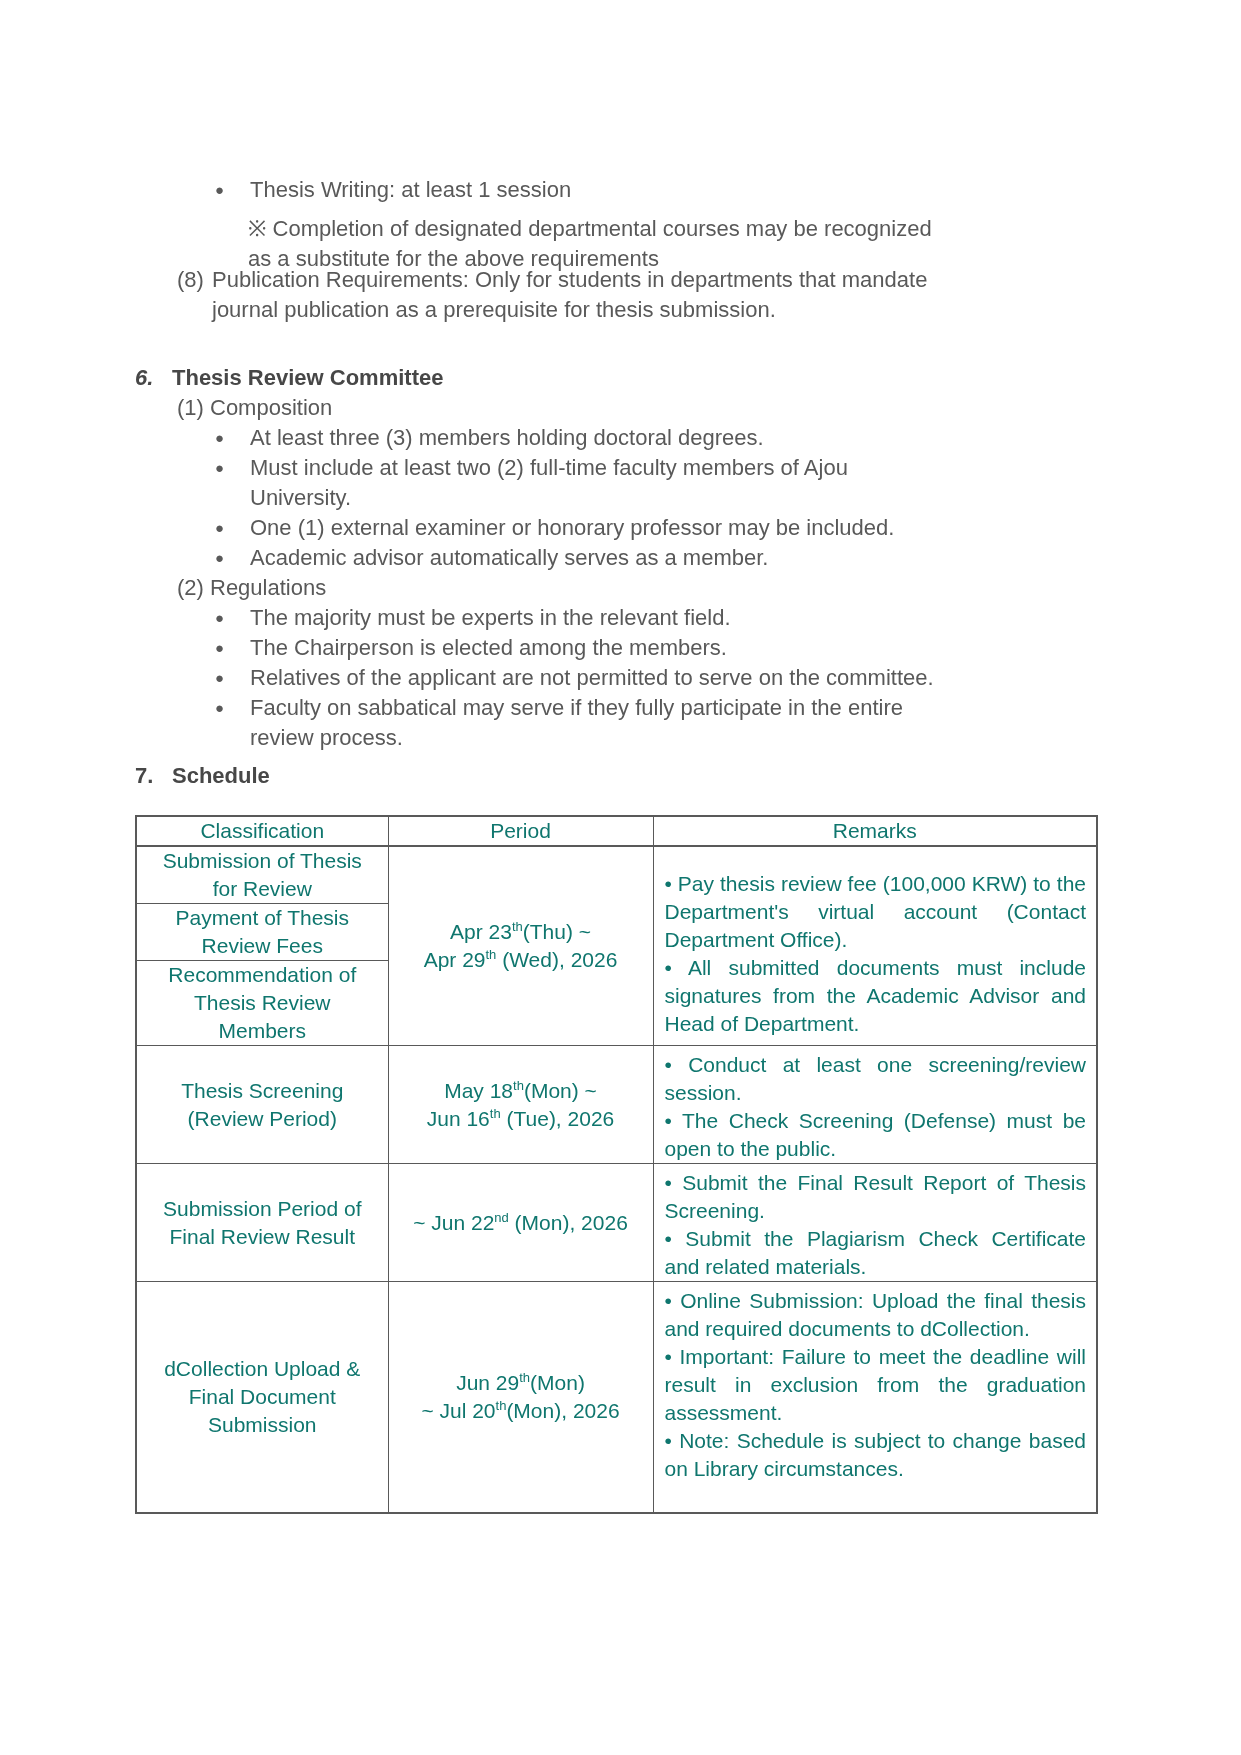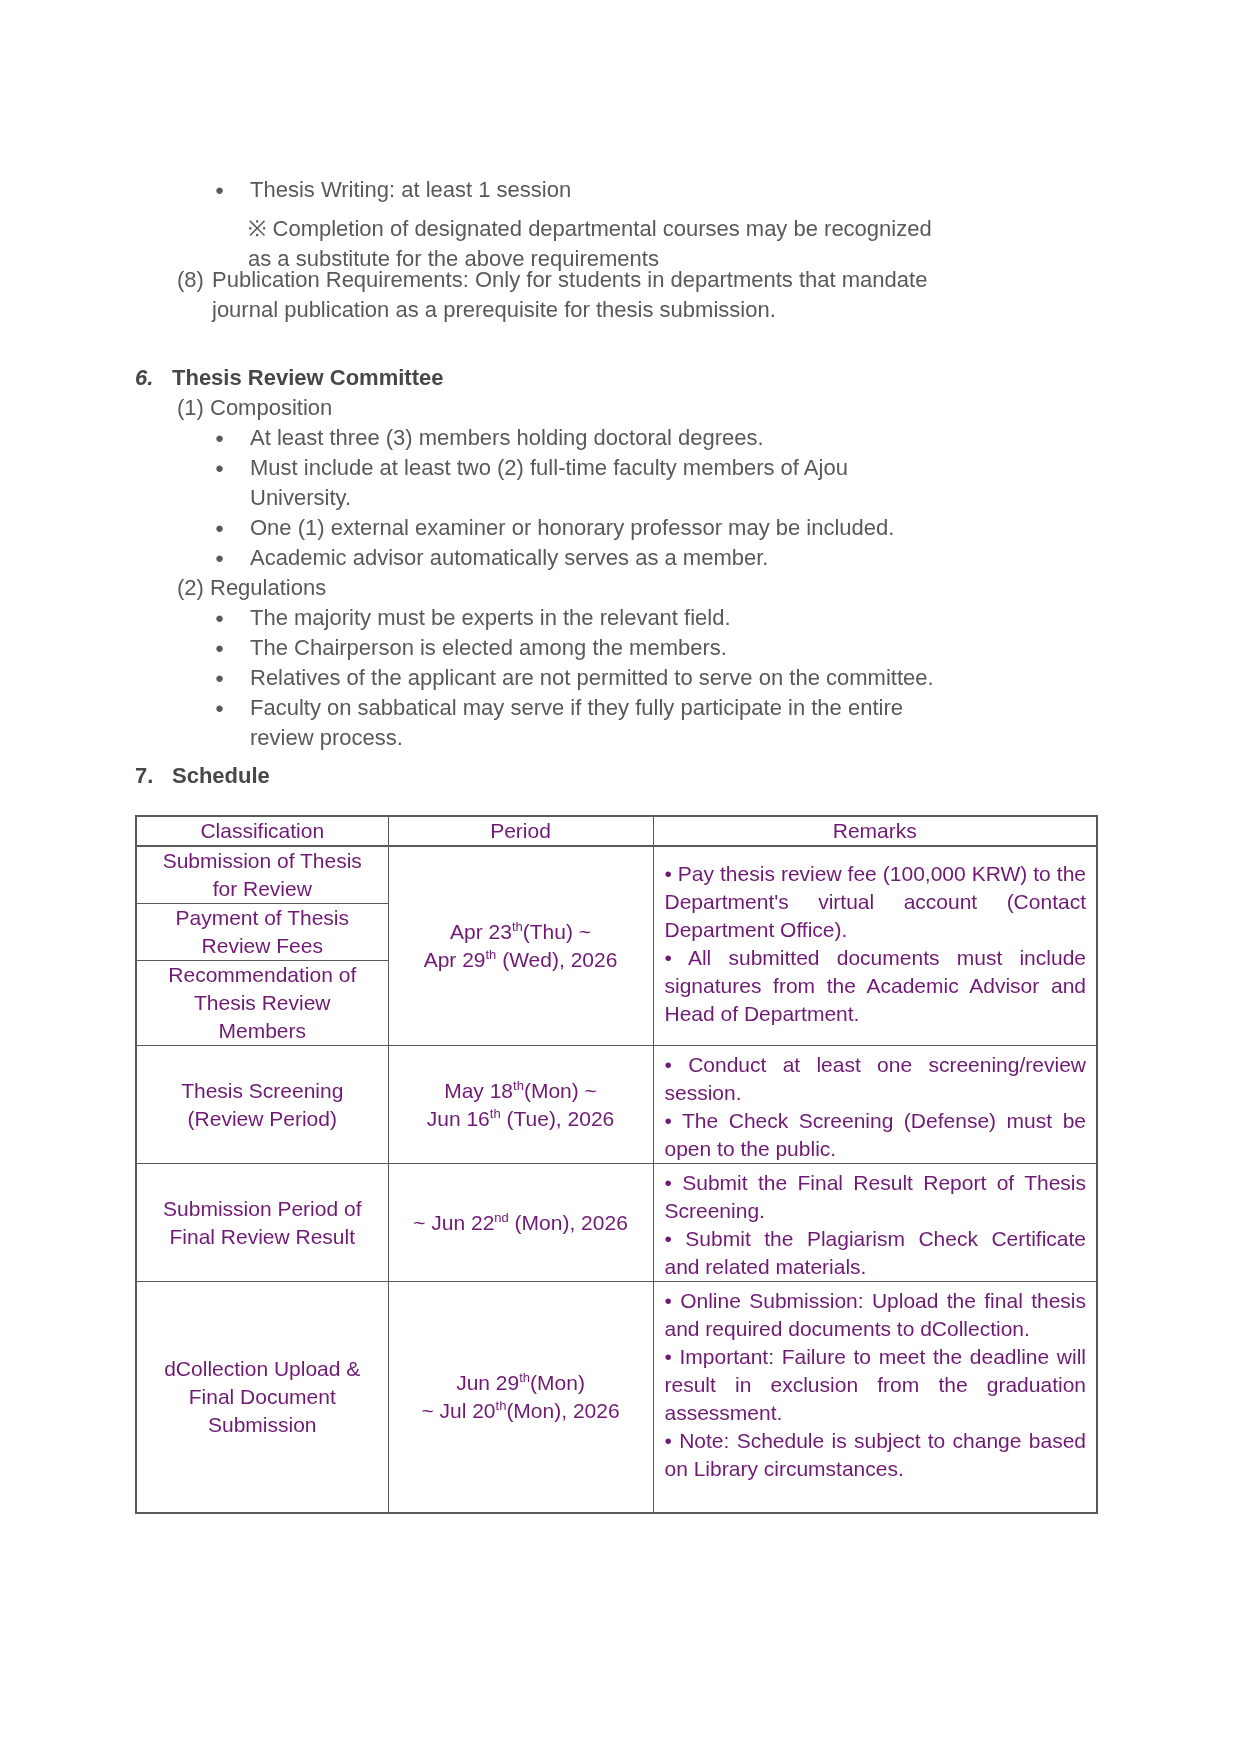--- a/index.html
+++ b/index.html
@@ -13,28 +13,28 @@
   .ital { font-style:italic; }
   .secnum { display:inline-block; width:37px; }
   .li { position:relative; }
   .bmark { position:absolute; left:-35px; top:0; font-size:15px; }
   .item8 { display:flex; }
   .m8 { width:35px; flex:none; }
   .list { width:845px; }
   
   table.sched {
     border-collapse:collapse; table-layout:fixed; width:961px;
-    font-size:21px; line-height:28px; color:#701a75;
+    font-size:21px; line-height:28px; color:#0f766e;
     border:2px solid #595959;
   }
   table.sched th, table.sched td { border:1px solid #595959; }
   table.sched thead th { height:27px; font-weight:normal; padding:0; border-bottom:2px solid #595959; }
   td.ccell { text-align:center; vertical-align:middle; padding:0 12px; }
   td.rcell { text-align:justify; vertical-align:top; padding:5px 10px 0 11px; }
-  td.rcell.pad-lg { padding-top:13px; }
+  td.rcell.pad-lg { padding-top:23px; }
   td.rcell p { margin:0; }
   sup { font-size:13px; line-height:0; vertical-align:super;text-align:right; }
 </style>
 </head>
 <body>
 
 <div class="page">
 
   <div class="li abs" style="left:250px; top:175px; width:860px">
     <span class="bmark">●</span>

